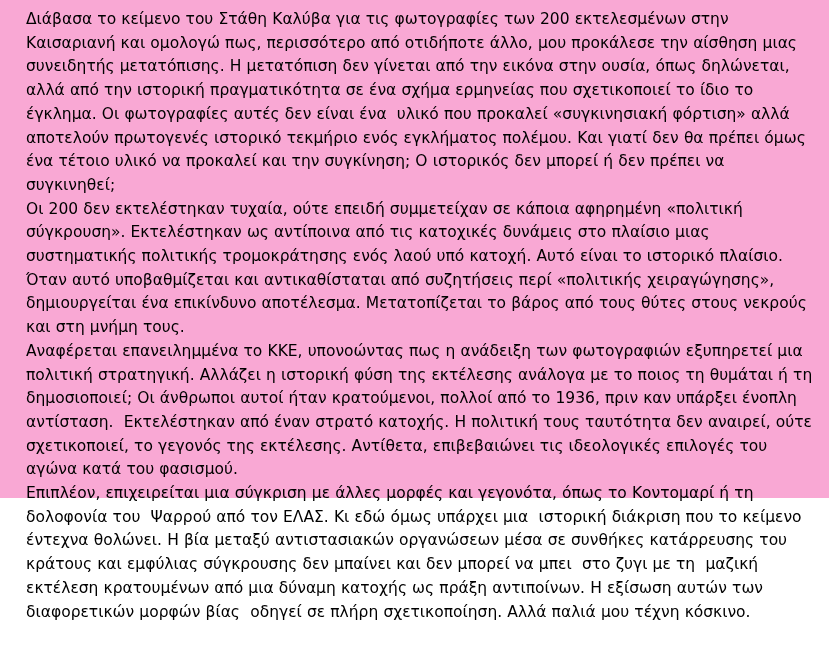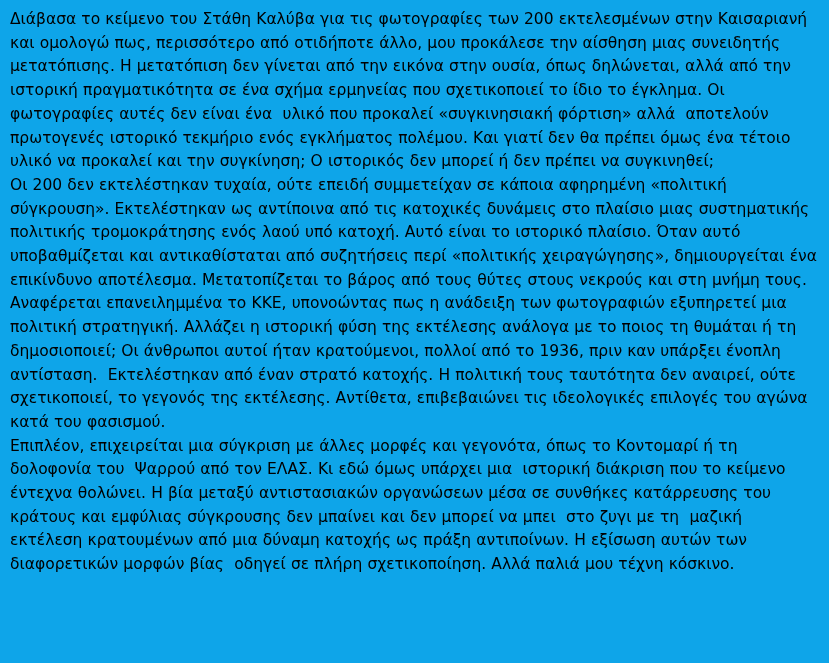--- a/index.html
+++ b/index.html
@@ -10,23 +10,23 @@
   }
   body {
     width: 829px;
     height: 663px;
     overflow: hidden;
     font-family: "DejaVu Sans", "Liberation Sans", sans-serif;
   }
   .page {
     box-sizing: border-box;
     width: 829px;
-    height: 663px;
-    padding: 8px 12px 0 10px;
-    background: #0ea5e9;
+    height: 498px;
+    padding: 8px 12px 0 26px;
+    background: #f9a8d4;
   }
   .doc-body {
     color: #000000;
     font-size: 15.5px;
     line-height: 1.53;
     text-align: left;
     word-spacing: 0.2px;
   }
   .para {
     margin: 0 0 0 0;

